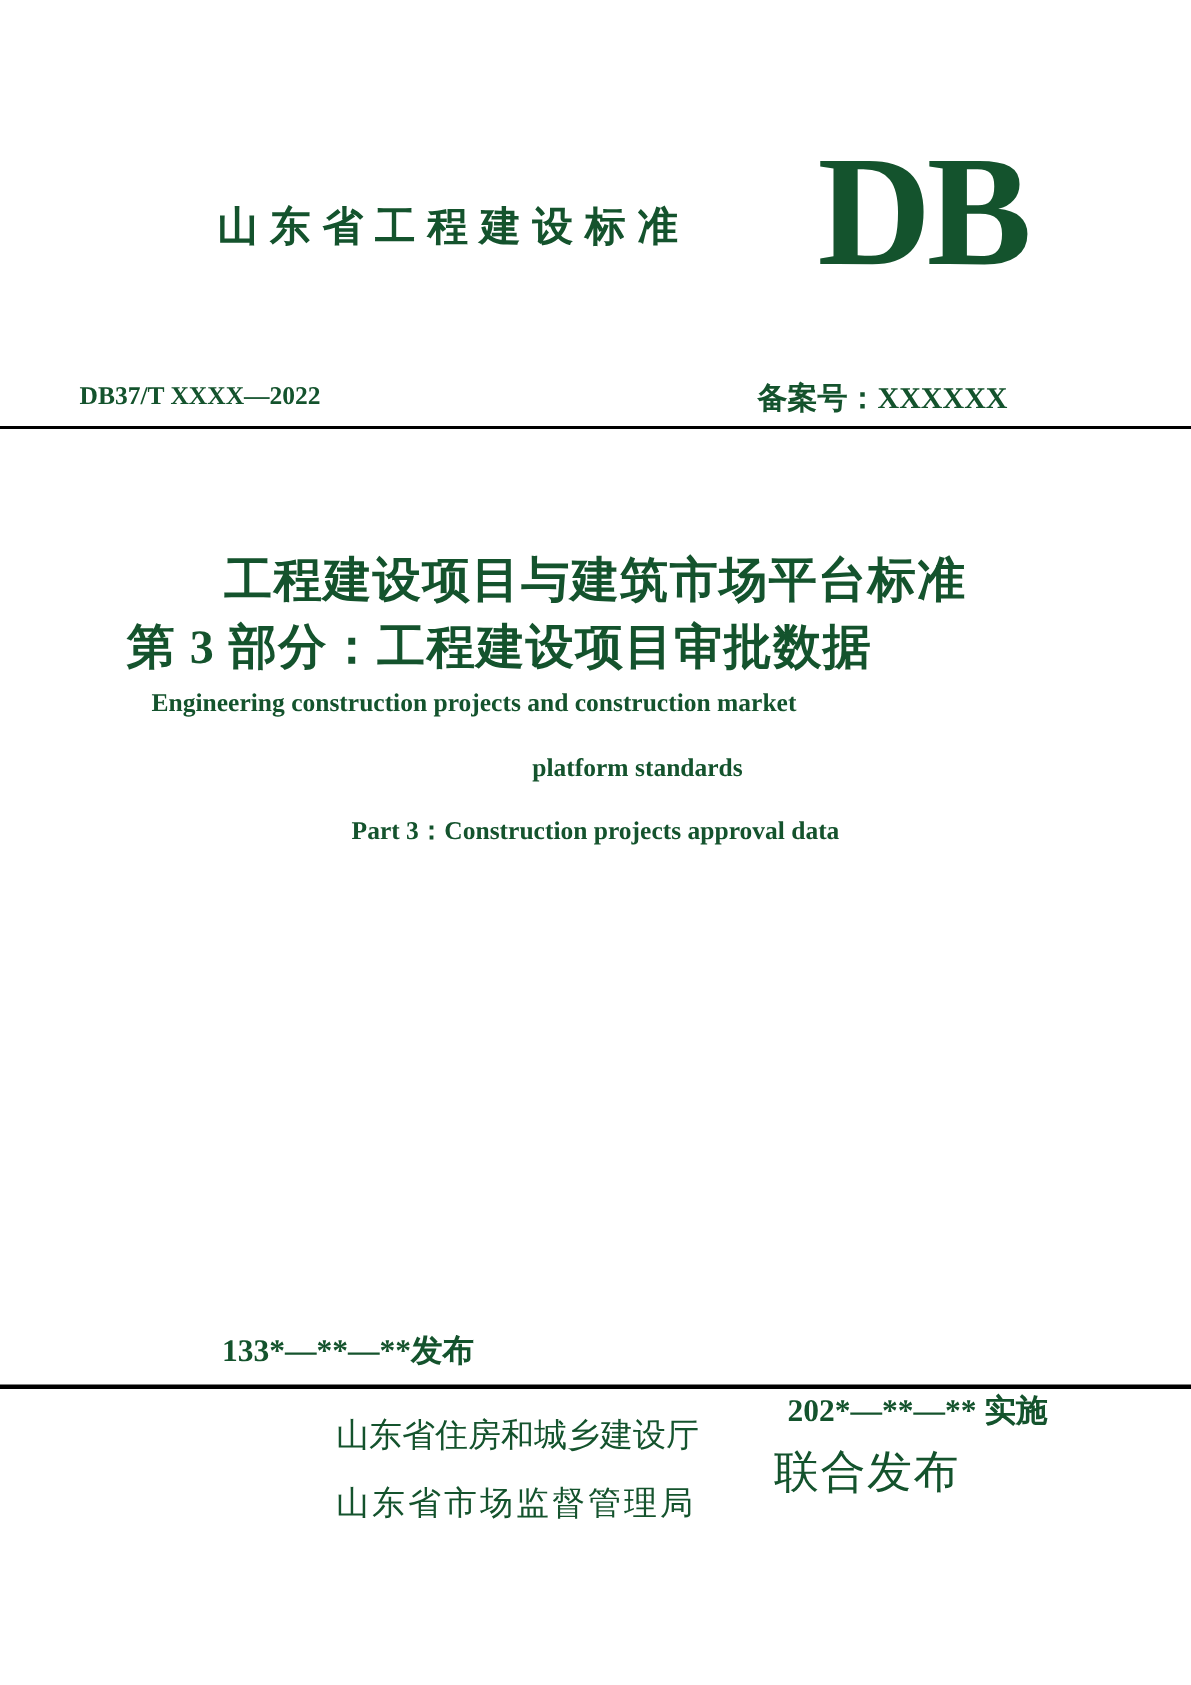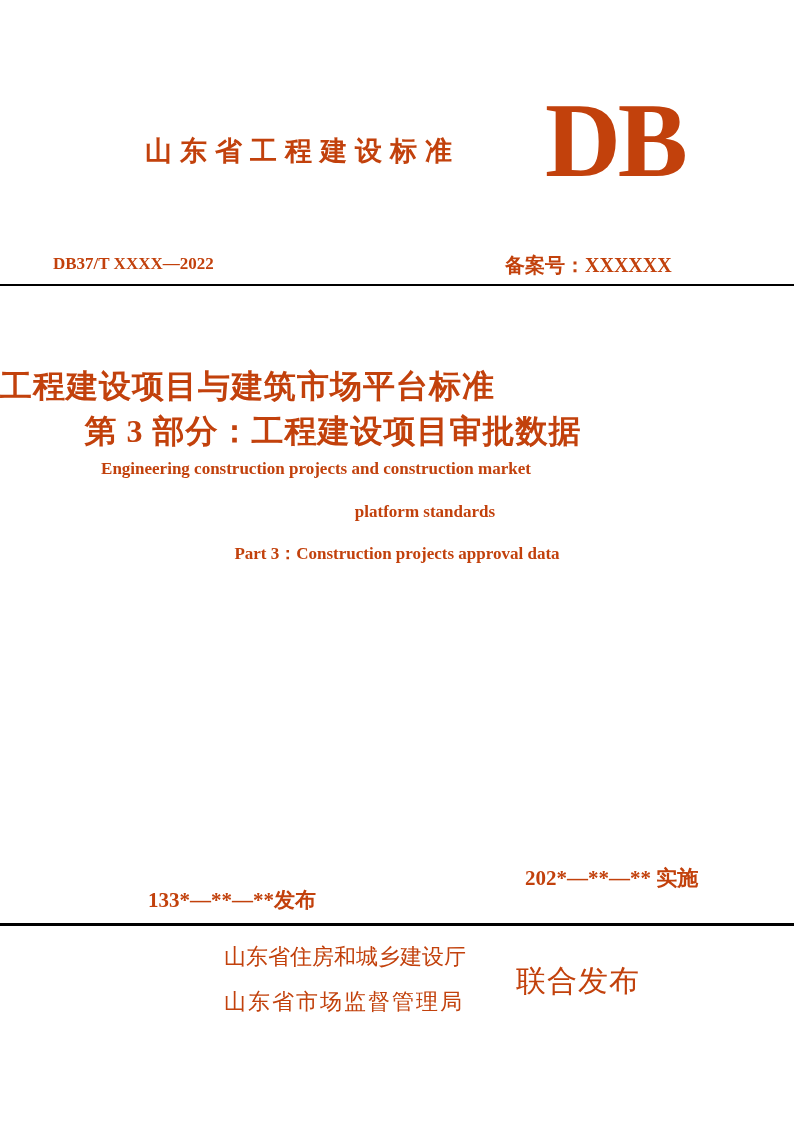--- a/index.html
+++ b/index.html
@@ -5,21 +5,21 @@
   html, body {
     margin: 0;
     padding: 0;
     background: #ffffff;
   }
   .page {
     position: relative;
     width: 794px;
     height: 1123px;
     background: #ffffff;
-    color: #c2410c;
+    color: #14532d;
     font-family: "Liberation Serif", "DejaVu Serif", serif;
     overflow: hidden;
   }
   
   .category-label {
     position: absolute;
     left: 145px;
     top: 133px;
     font-family: "Liberation Sans", "DejaVu Sans", sans-serif;
     font-weight: bold;
@@ -62,20 +62,21 @@
     background: #000000;
   }
   .rule-thin { top: 284px; height: 2px; }
   .rule-thick { top: 923px; height: 3px; }
   
   .title-zh-1 {
     position: absolute;
     left: 0;
     top: 365px;
     width: 794px;
+    text-align: center;
     font-weight: bold;
     font-size: 32px;
     letter-spacing: 1px;
     white-space: nowrap;
   }
   .title-zh-2 {
     position: absolute;
     left: 0;
     top: 410px;
     width: 666px;
@@ -121,21 +122,21 @@
     position: absolute;
     left: 148px;
     top: 886px;
     font-weight: bold;
     font-size: 21px;
     white-space: nowrap;
   }
   .date-implement {
     position: absolute;
     left: 525px;
-    top: 864px;
+    top: 926px;
     font-weight: bold;
     font-size: 21px;
     white-space: nowrap;
   }
   
   .org1 {
     position: absolute;
     left: 224px;
     top: 942px;
     font-size: 22px;

